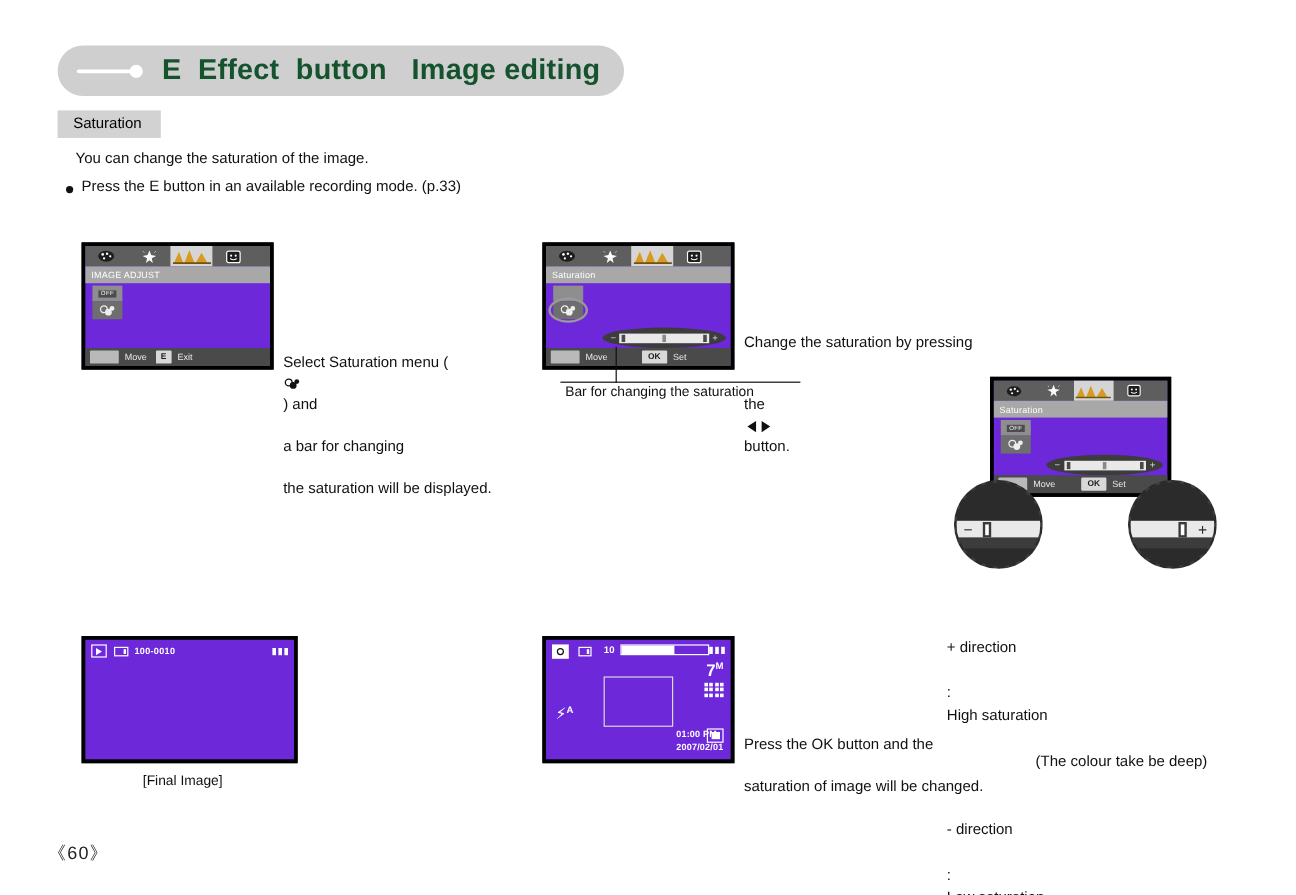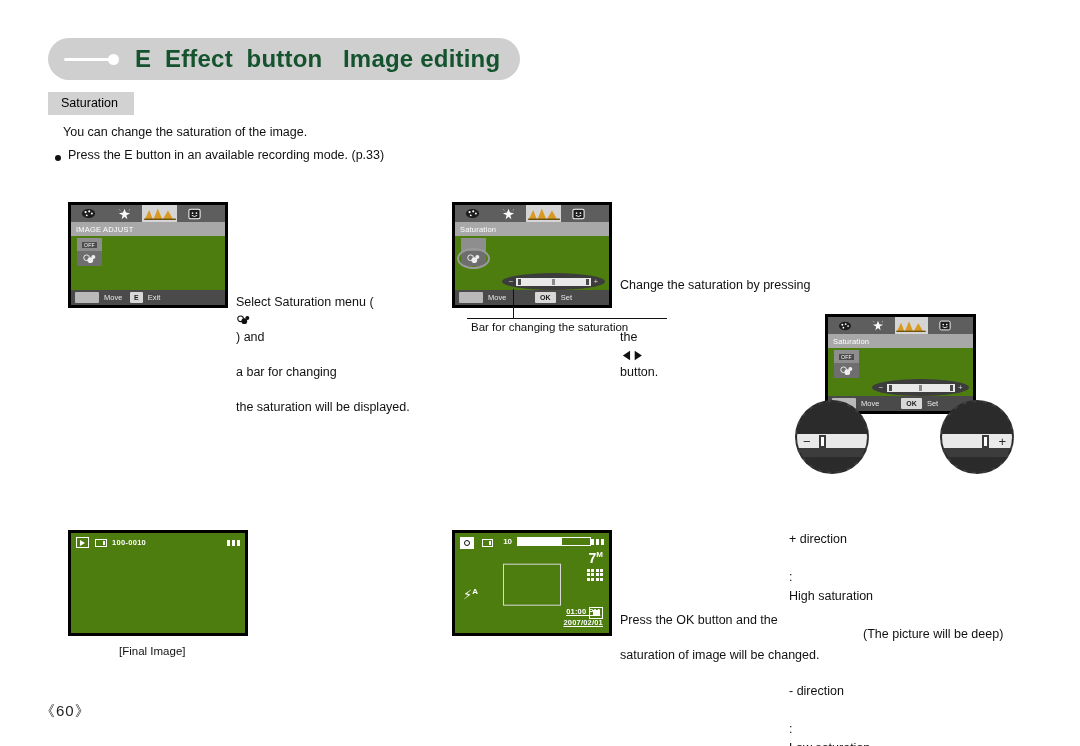--- a/index.html
+++ b/index.html
@@ -50,21 +50,21 @@
   .caption{position:absolute;font-size:12.5px;line-height:17.5px;white-space:pre-line;}
 
   
   .lcd{
     position:absolute;
     background:#000;
     border:3px solid #000;
     box-sizing:border-box;
     overflow:hidden;
   }
-  .lcd-inner{position:relative;width:100%;height:100%;background:#4d7c0f;}
+  .lcd-inner{position:relative;width:100%;height:100%;background:#6d28d9;}
 
   .menu-tabs{
     position:absolute;left:0;top:0;width:100%;height:17px;
     background:#5e5e5e;
     display:flex;align-items:center;
   }
   .tab{
     width:23%;height:17px;display:flex;align-items:center;justify-content:center;
   }
   .tab.sel{background:#d5d5d5;}
@@ -165,21 +165,21 @@
   .membar i{display:block;height:100%;background:#fff;}
   .res{position:absolute;right:6px;top:18px;font-size:14px;font-weight:bold;color:#fff;line-height:1;}
   .res sup{font-size:8px;}
   .grid9{position:absolute;right:6px;top:36px;display:grid;grid-template-columns:repeat(4,3px);grid-auto-rows:3px;gap:1.3px;}
   .grid9 i{display:block;width:3px;height:3px;background:#fff;}
   .flash{position:absolute;left:8px;top:55px;color:#fff;font-size:13px;font-weight:bold;line-height:1;}
   .flash sup{font-size:8px;}
   .af-box{position:absolute;left:50%;top:50%;transform:translate(-50%,-46%);width:58px;height:42px;border:1.5px solid #d9d9d9;box-sizing:border-box;}
   .sq-icon{position:absolute;right:6px;top:74px;width:14px;height:12px;border:1.5px solid #fff;display:flex;align-items:center;justify-content:center;box-sizing:border-box;}
   .sq-icon i{width:7px;height:6px;background:#fff;display:block;}
-  .stamp{position:absolute;right:6px;bottom:5px;text-align:center;color:#fff;font-size:7.5px;font-weight:bold;line-height:11px;letter-spacing:.2px;text-decoration:underline;}
+  .stamp{position:absolute;right:6px;bottom:5px;text-align:left;color:#fff;font-size:7.5px;font-weight:bold;line-height:11px;letter-spacing:.2px;}
 
   .small-cap{position:absolute;font-size:11.5px;color:#111;text-align:center;}
   .pageno{position:absolute;left:40px;top:702px;font-size:15px;color:#222;letter-spacing:1px;}
 
   .inline-ic{display:inline-block;vertical-align:-2px;}
 </style>
 </head>
 <body>
 
 <div class="page">
@@ -440,21 +440,21 @@
     <div class="mag-bot2"></div>
   </div>
 
   <div class="caption" style="left:789px;top:492px;line-height:19px;">
     <div>
       <span>+ direction</span>
       <span style="display:inline-block;width:6px;"></span>
       <span>:</span>
       <span>High saturation</span>
     </div>
-    <div style="padding-left:74px;">(The picture will be deep)</div>
+    <div style="padding-left:74px;">(The colour take be deep)</div>
     <div>
       <span>- direction</span>
       <span style="display:inline-block;width:8px;"></span>
       <span>:</span>
       <span>Low saturation</span>
     </div>
     
   </div>
 
   <div class="lcd" style="left:68px;top:530px;width:180px;height:106px;">

